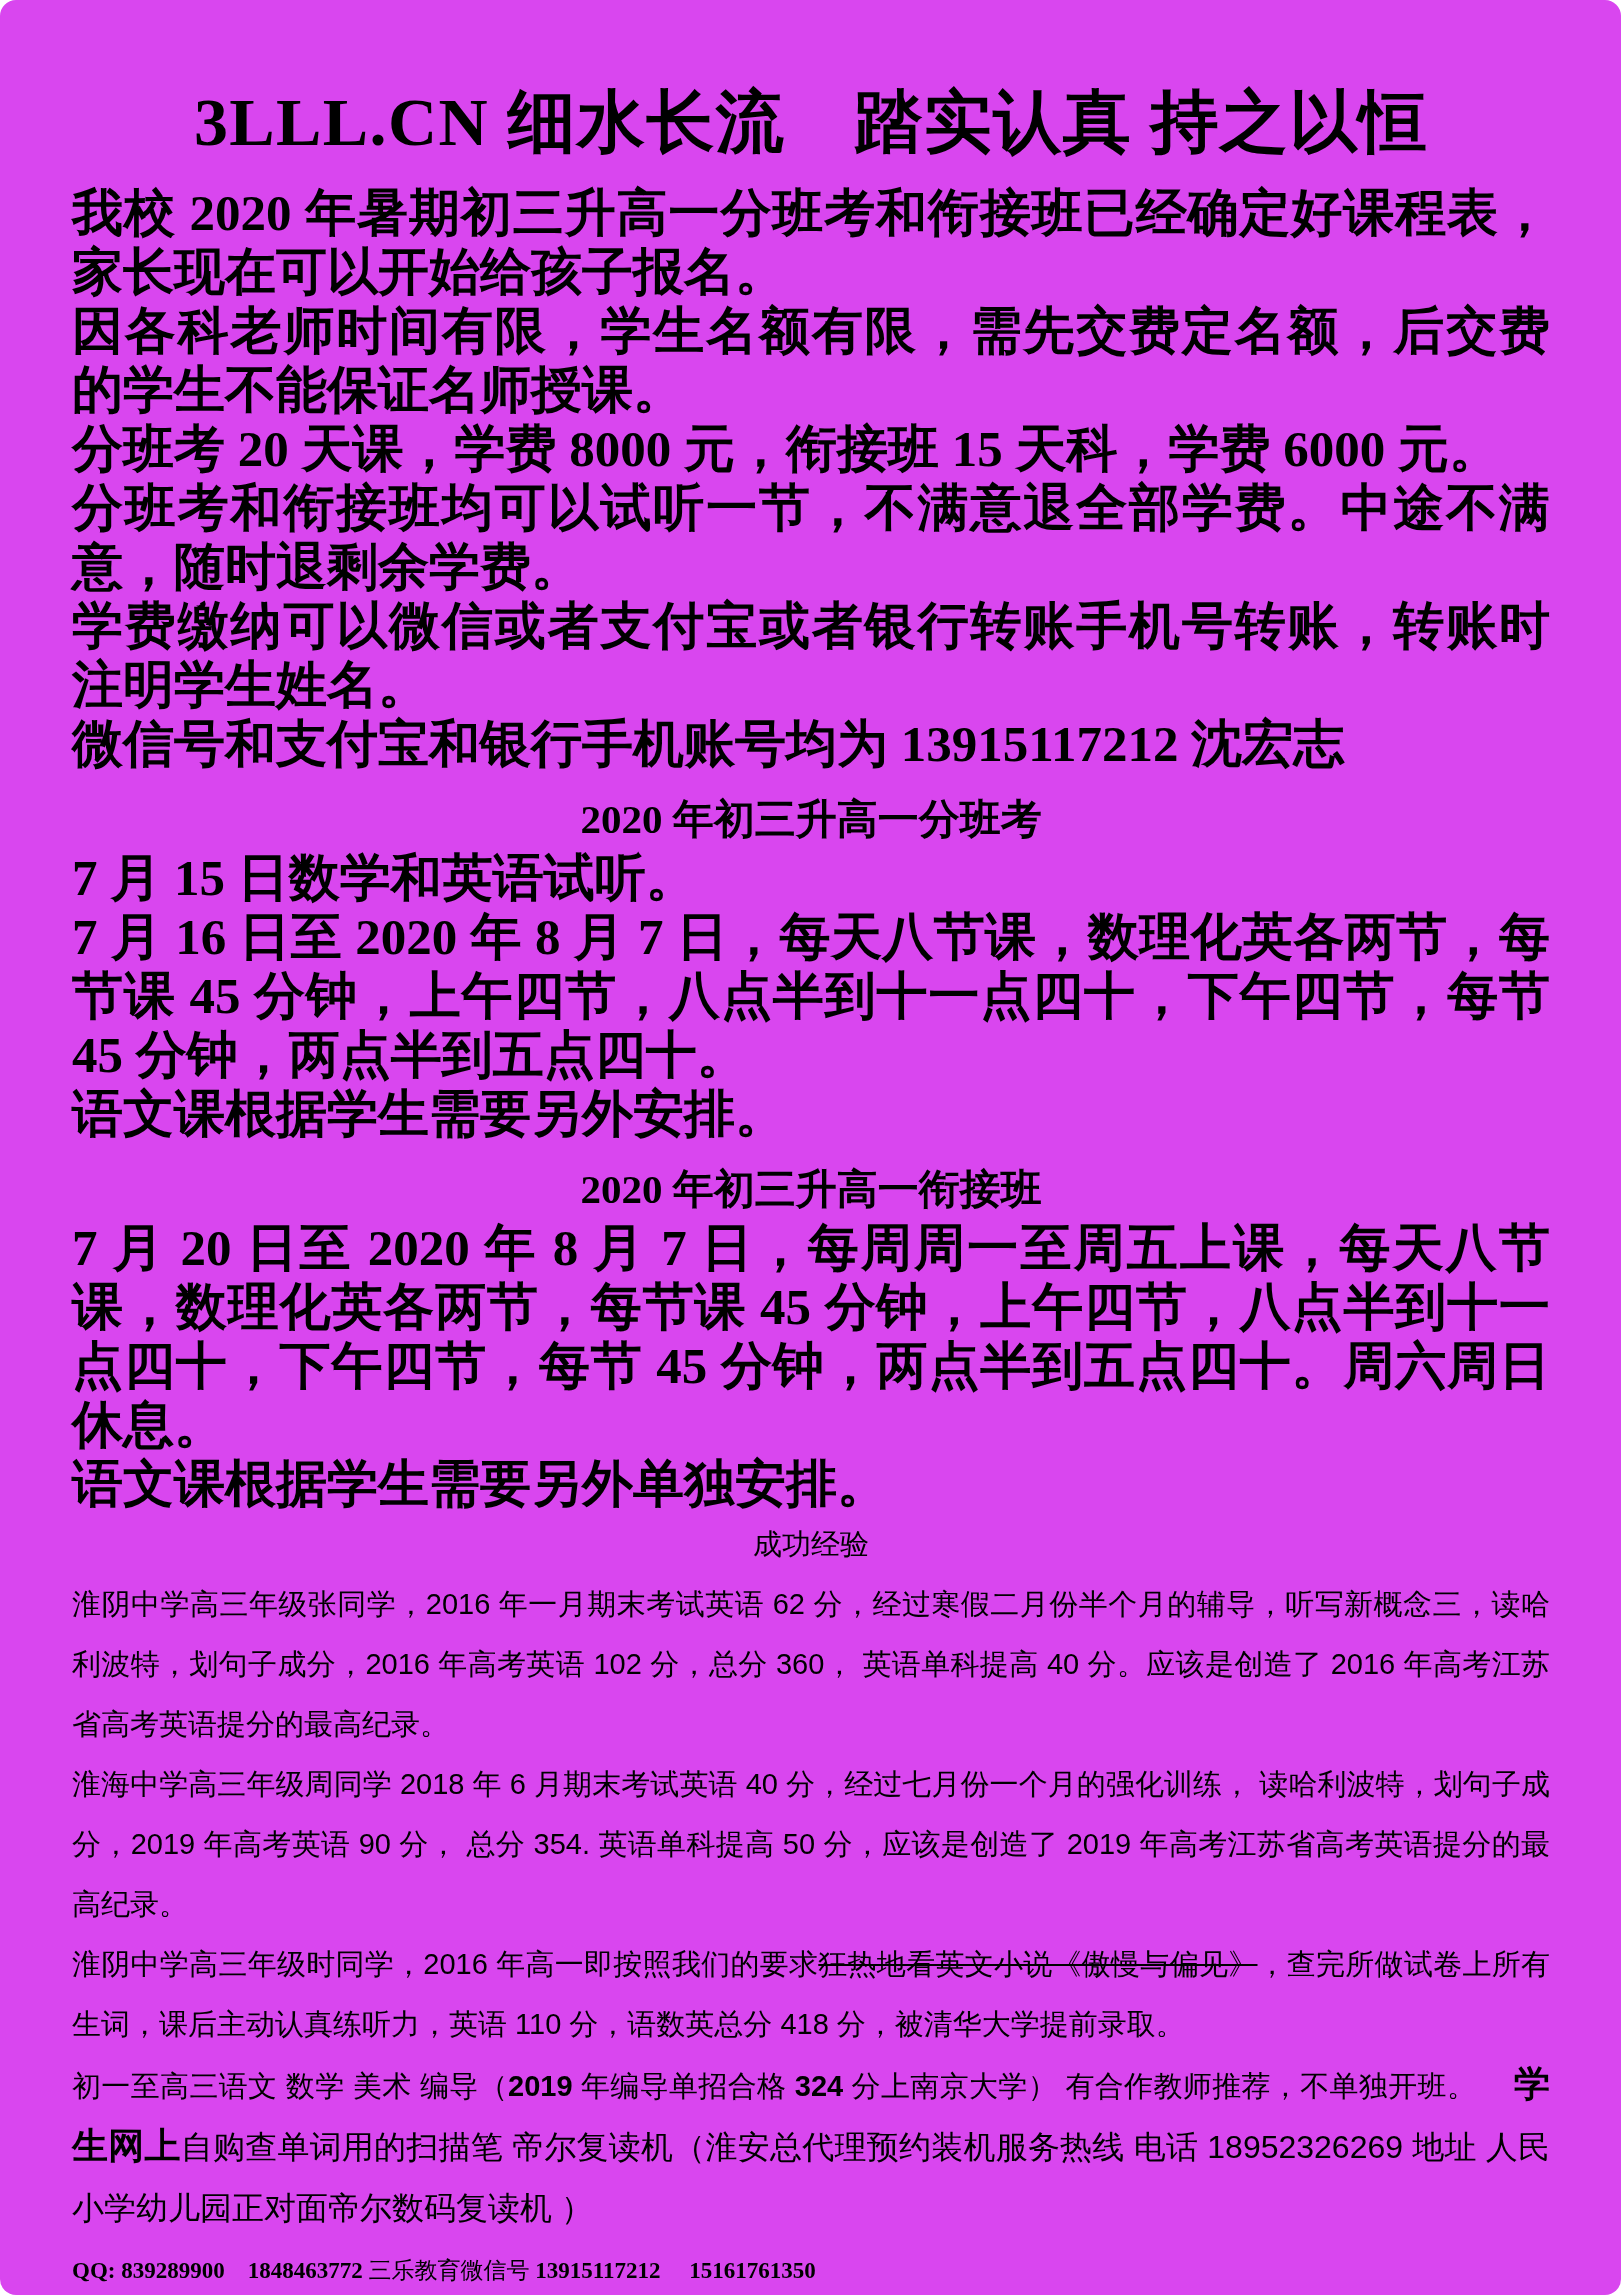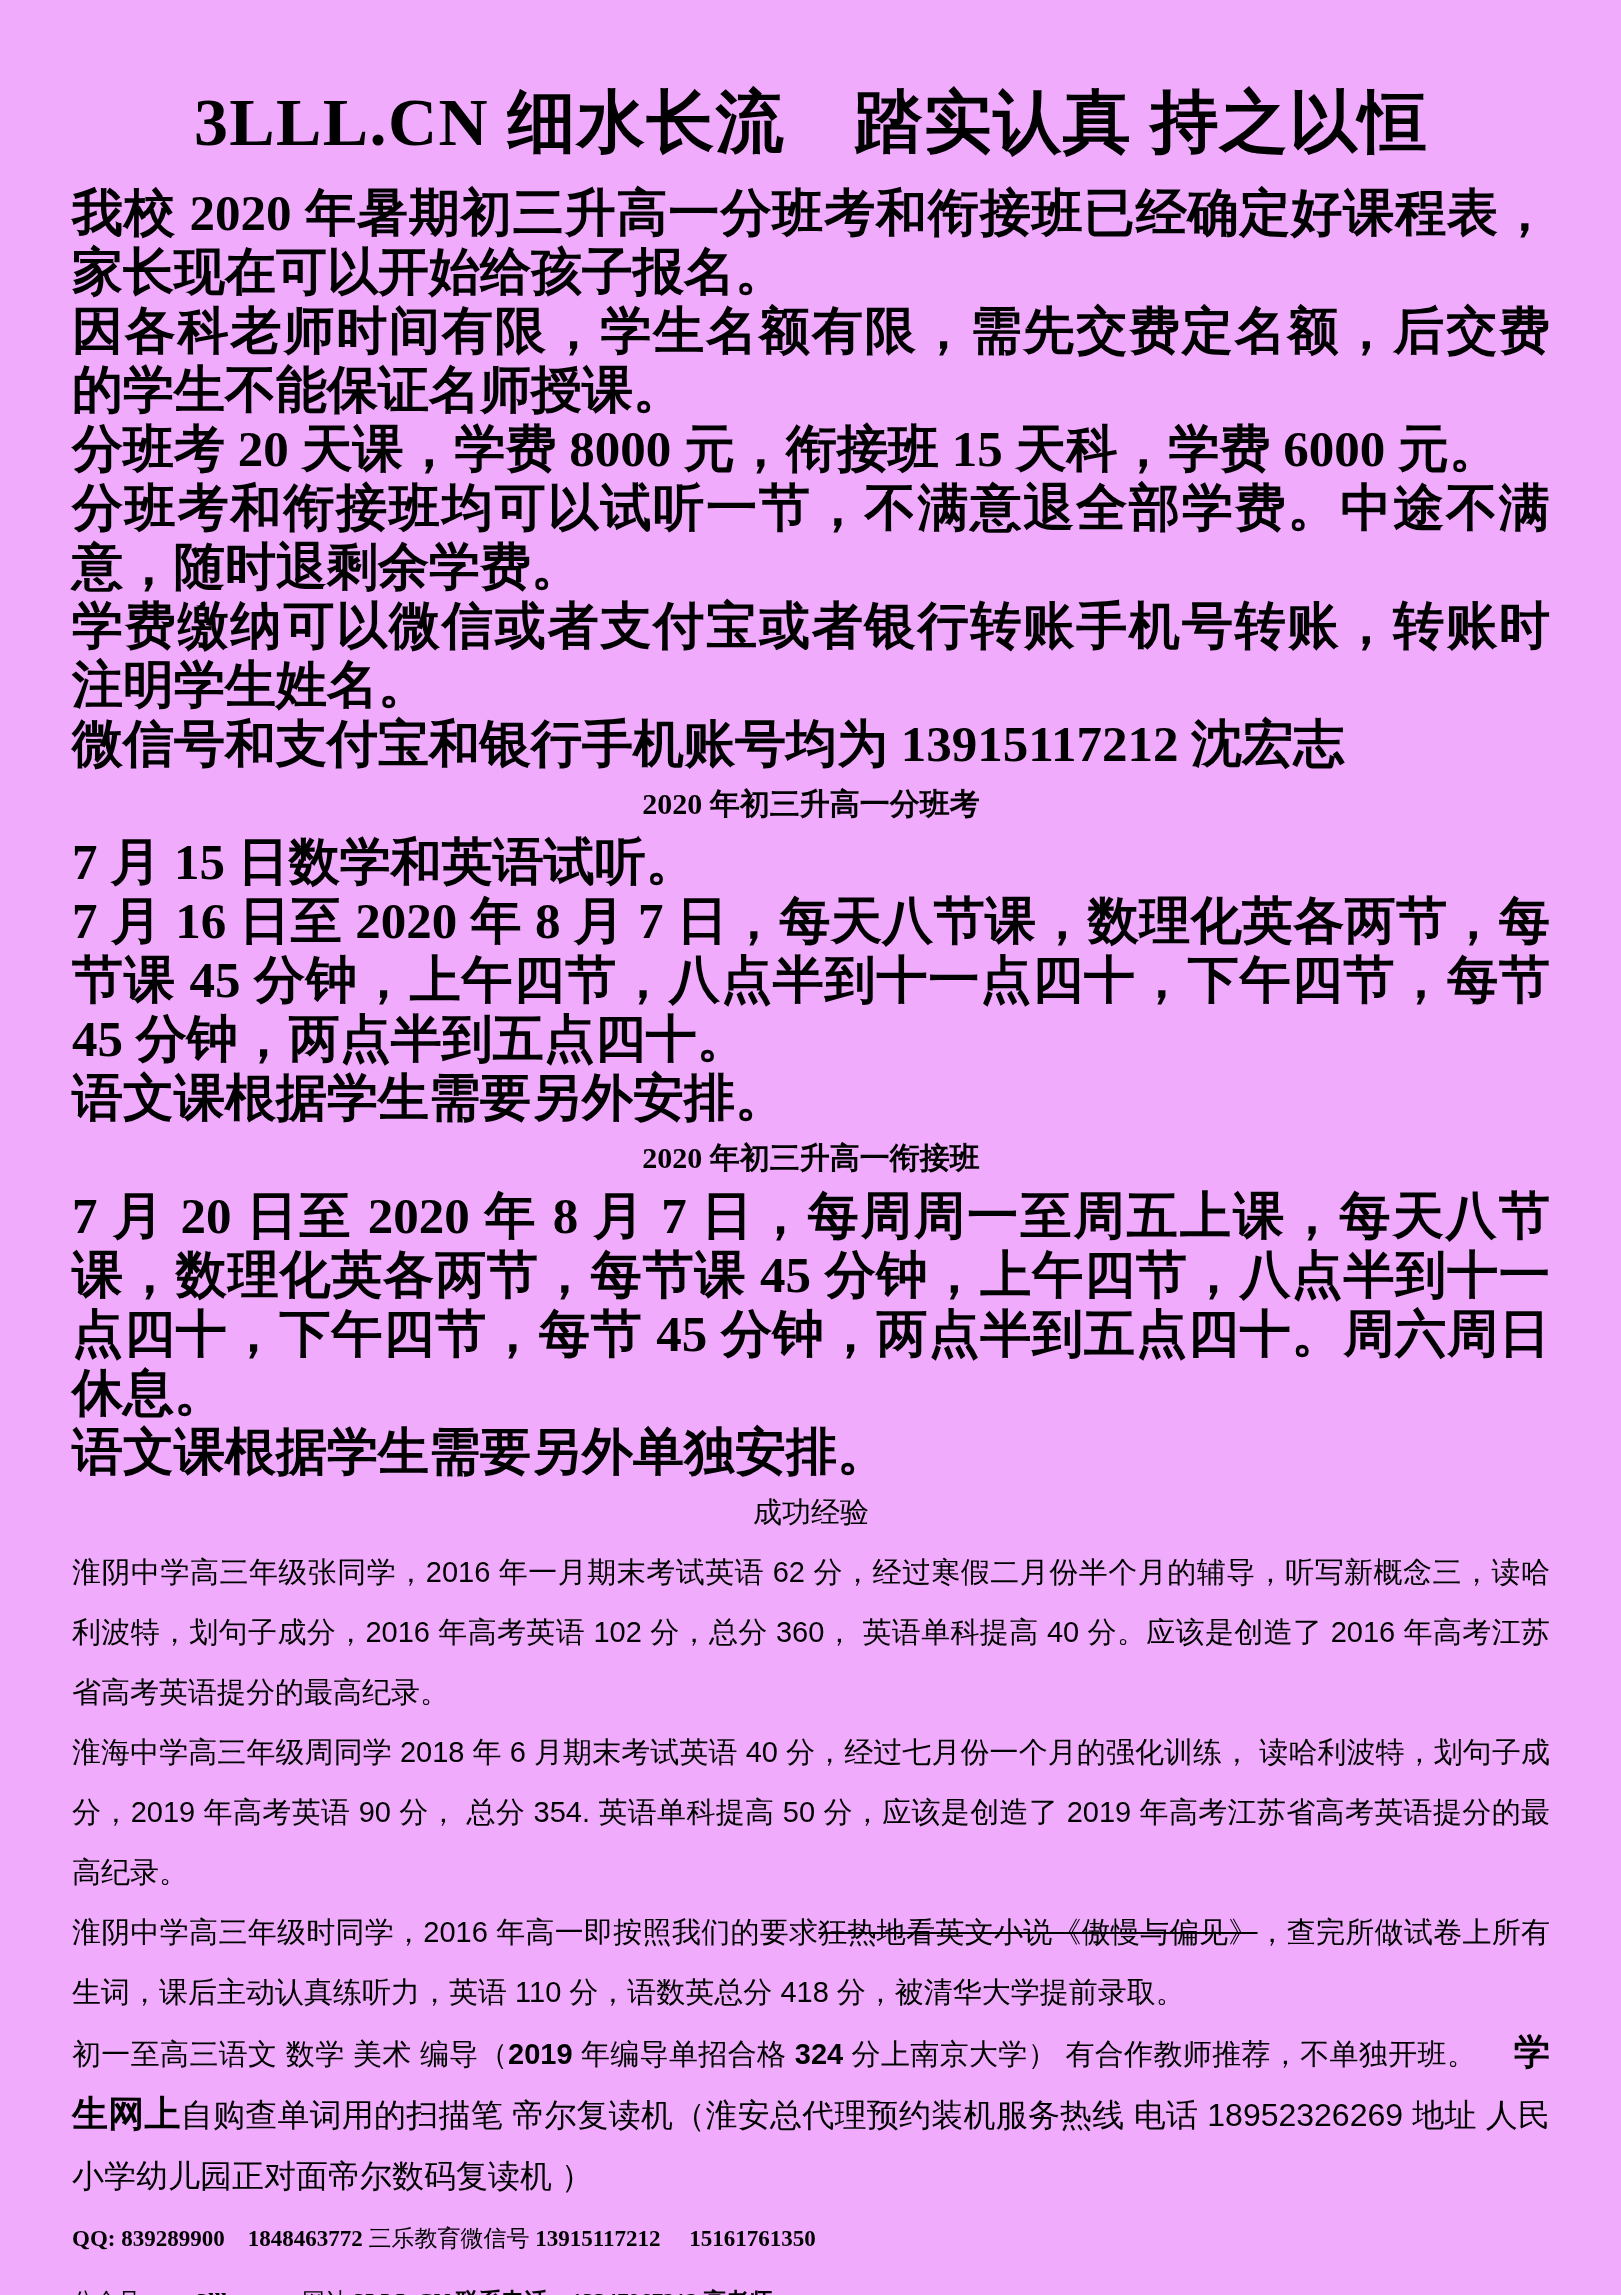--- a/index.html
+++ b/index.html
@@ -12,44 +12,46 @@
     height: 2295px;
     color: #000000;
     font-family: "Liberation Serif", "DejaVu Serif", serif;
     overflow: hidden;
   }
   .page {
     box-sizing: border-box;
     width: 1621px;
     height: 2295px;
     padding: 78px 71px 0 72px;
-    background: #f0abfc;
+    background: #d946ef;
+    border-radius: 16px;
   }
   .doc p { margin: 0; padding: 0; }
 
   p.title {
     font-size: 68px;
     font-weight: bold;
     text-align: center;
     line-height: 1.32;
     margin-bottom: 16px;
     letter-spacing: 1.4px;
   }
   p.body {
     font-size: 51px;
     font-weight: bold;
     line-height: 59px;
     text-align: justify;
     text-justify: inter-ideograph;
   }
   p.body-center {
-    font-size: 30px;
+    font-size: 41px;
     font-weight: bold;
     line-height: 59px;
     text-align: center;
+    margin-top: 16px;
   }
   p.small {
     font-family: "Liberation Sans", "DejaVu Sans", sans-serif;
     font-size: 29px;
     font-weight: normal;
     line-height: 60px;
     text-align: justify;
     text-justify: inter-ideograph;
   }
   p.small-center {

